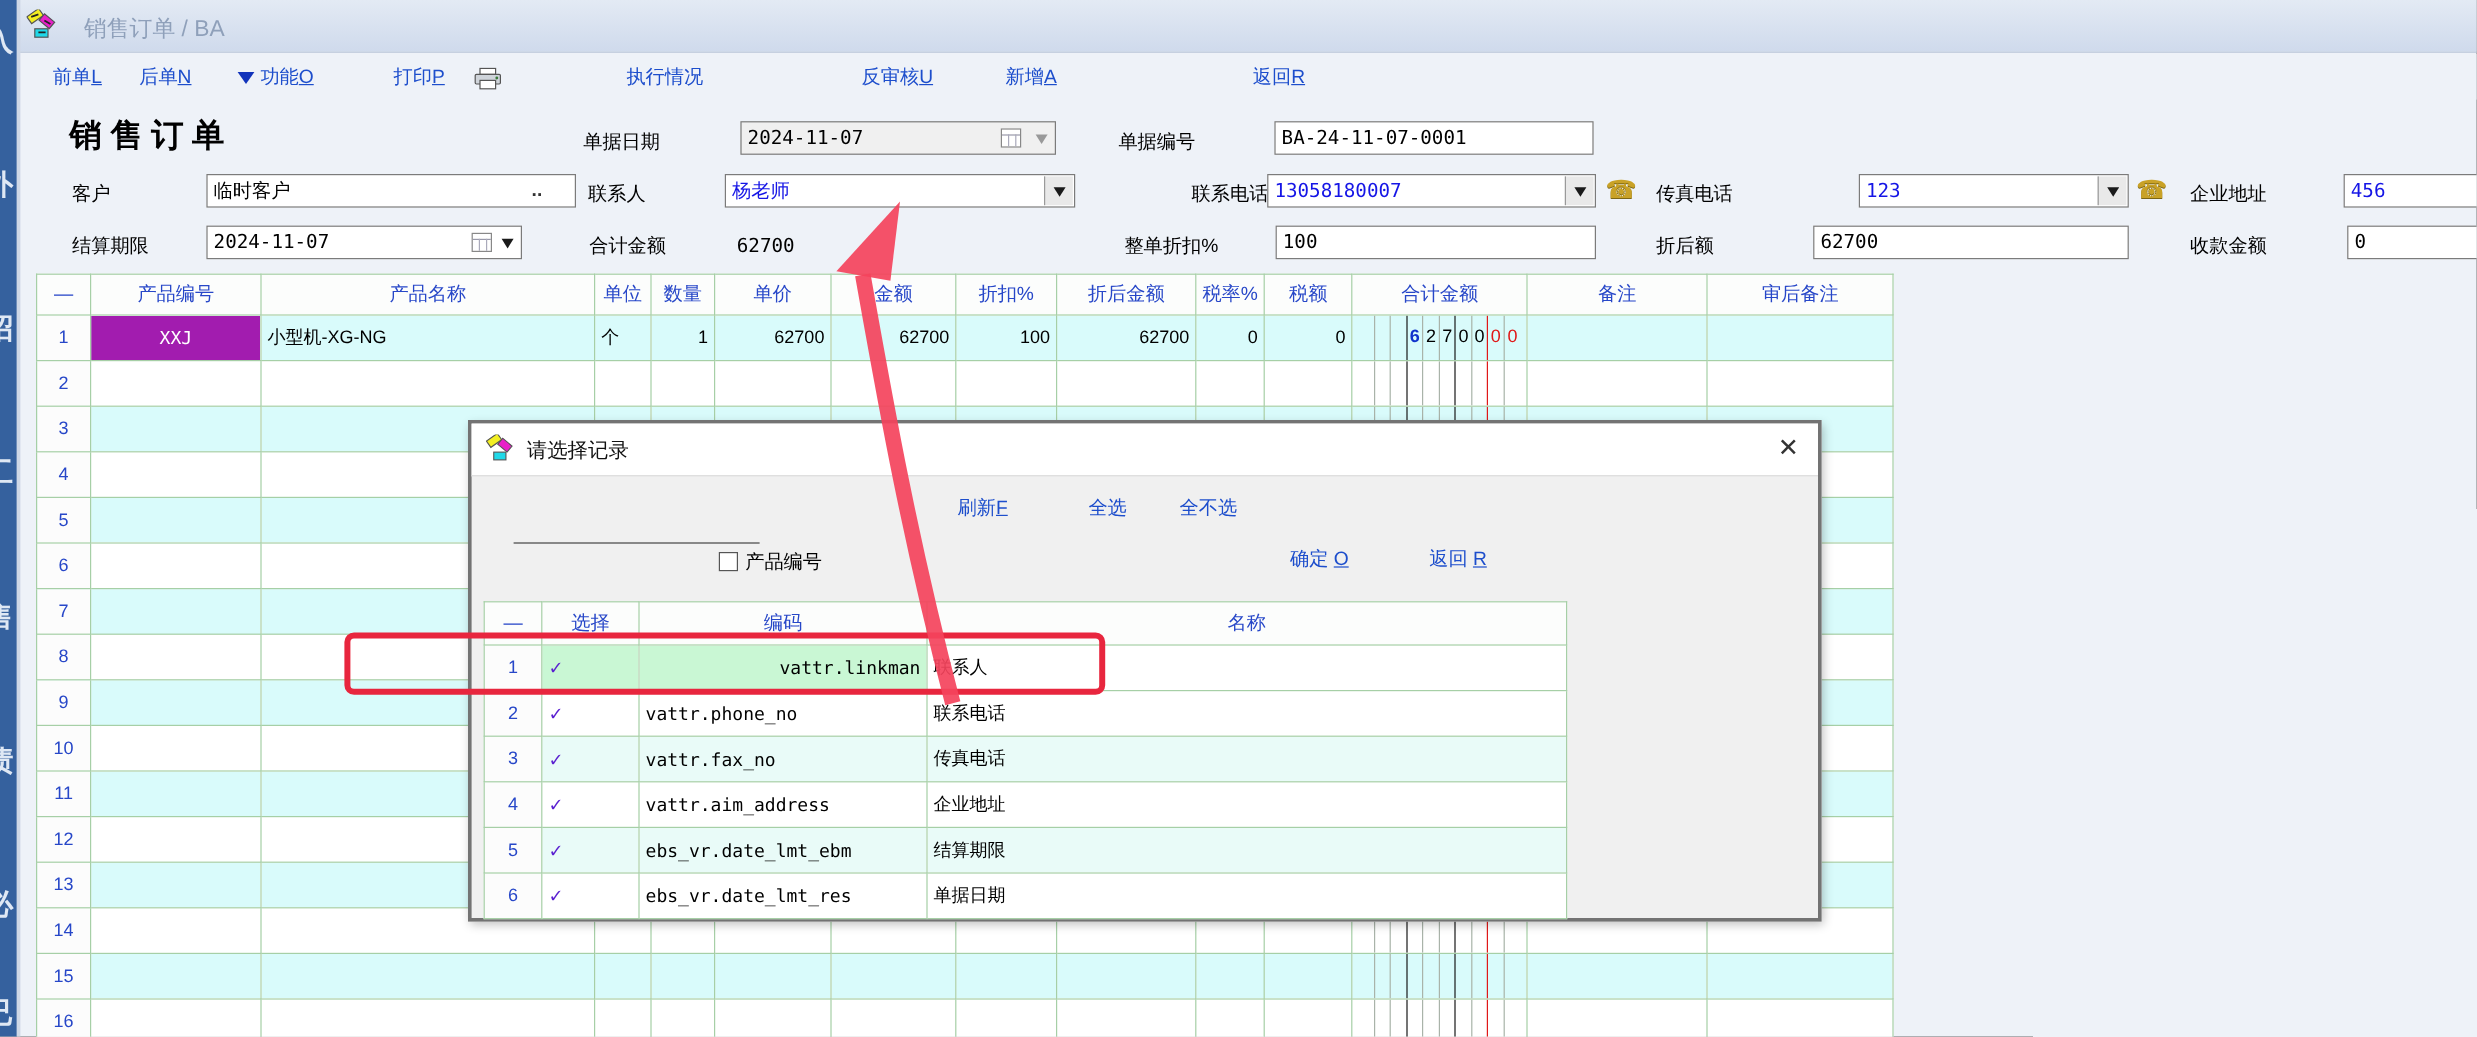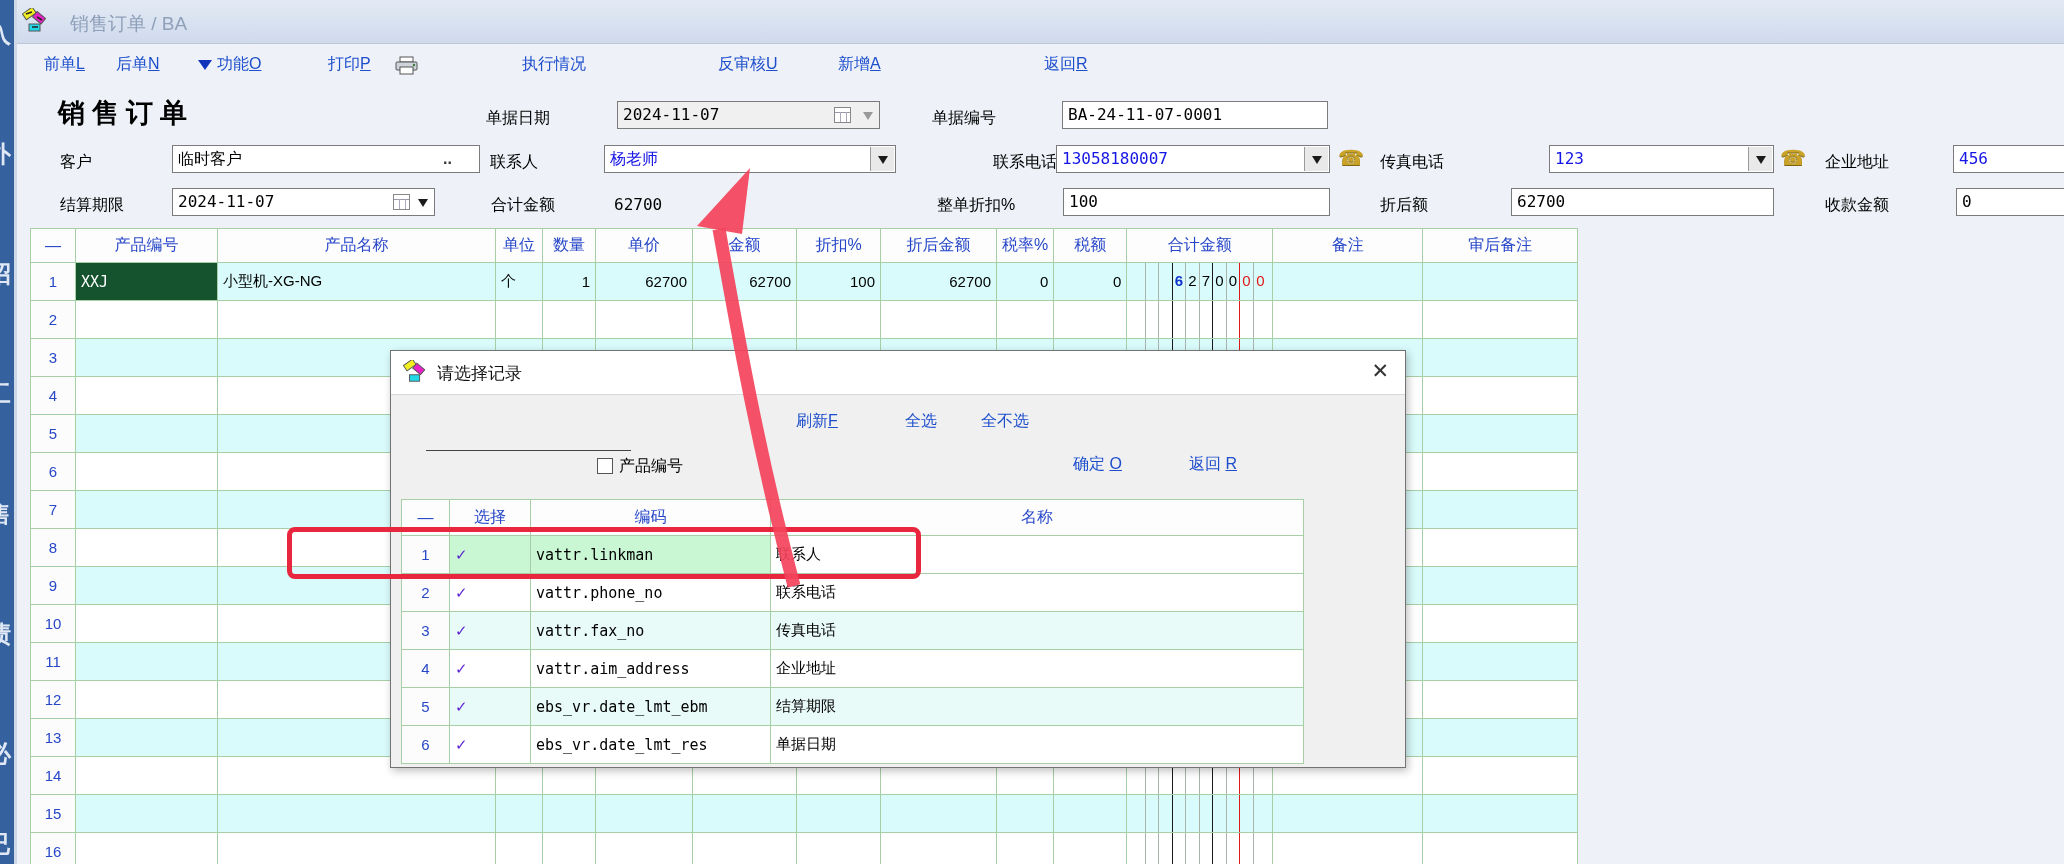--- a/index.html
+++ b/index.html
@@ -47,48 +47,48 @@
   table.grid th{color:#2747c8;background:#fcfdfc;text-align:center;font-size:16px;}
   th.pink{background:#f7def0;color:#b03070;}
   #ptable{position:absolute;left:30px;top:228px;}
   #ptable thead tr{height:34px;}
   #ptable tbody tr{height:38px;}
   #ptable tbody tr:nth-child(odd){background:#d9fbfb;}
   #ptable tbody tr:nth-child(even){background:#fff;}
   td.rn{background:#fcfcfc;color:#2747c8;text-align:center;}
   td.tl{text-align:left;}
   td.nr{text-align:right;}
-  td.sel{background:#14532d;color:#fff;font-family:"DejaVu Sans Mono",monospace;}
+  td.sel{background:#a21caf;color:#fff;font-family:"DejaVu Sans Mono",monospace;text-align:center;}
   td.dgtd{padding:0;}
   .dgwrap{display:flex;height:37px;}
   .dgc{width:13.5px;flex:0 0 13.5px;border-right:1px solid #a9b3a9;text-align:center;
     font-size:15px;line-height:36px;color:#000;}
   .dgc:last-child{border-right:none;}
   .dgc.bk{border-right-color:#1a1a1a;}
   .dgc.rd{border-right-color:#e01818;}
   .c-blue{color:#1133cc;font-weight:bold;}
   .c-red{color:#e01818;}
   
-  #modal{position:absolute;left:390px;top:350px;width:1016px;height:418px;background:#f0f0f0;
-    border:1px solid #737373;box-shadow:2px 3px 8px rgba(0,0,0,.25);z-index:20;padding-left:10px;}
+  #modal{position:absolute;left:390px;top:350px;width:1128px;height:418px;background:#f0f0f0;
+    border:3px solid #737373;box-shadow:2px 3px 8px rgba(0,0,0,.25);z-index:20;padding-left:10px;}
   #modal-titlebar{position:absolute;left:0;top:0;right:0;height:44px;background:#fff;border-bottom:1px solid #d8d8d8;}
   #modal-title{position:absolute;left:46px;top:11px;font-size:17px;color:#111;}
   #modal-close{position:absolute;right:16px;top:8px;font-size:21px;color:#333;cursor:pointer;}
   .mlink{position:absolute;font-size:16px;color:#1d4ecc;cursor:pointer;white-space:nowrap;}
   .mlink .mn{text-decoration:underline;}
   #modal-filter{position:absolute;left:35px;top:78px;width:205px;height:22px;background:transparent;
     border:none;border-bottom:1px solid #444;font-size:15px;}
   .cbx{position:absolute;width:16px;height:16px;background:#fff;border:1px solid #555;}
   #mtable{position:absolute;left:10px;top:148px;}
   #mtable thead tr{height:36px;}
   #mtable tbody tr{height:38px;}
   #mtable tbody tr:nth-child(odd){background:#e9fbf8;}
   #mtable tbody tr:nth-child(even){background:#fff;}
   #mtable tbody tr.hlrow{background:#fff;}
-  td.hl{background:#c9f7d4;}
+  td.hl{background:#c9f7d4;text-align:right;}
   td.chk{color:#5a1fd0;font-size:24px;font-weight:bold;text-align:left;padding-left:10px;}
   td.code{font-family:"DejaVu Sans Mono",monospace;font-size:15px;padding-left:10px;}
   
   #redbox{position:absolute;left:287px;top:527px;width:634px;height:52px;border:5px solid #e8263e;
     border-radius:8px;z-index:30;}
   #arrowsvg{position:absolute;left:0;top:0;z-index:31;pointer-events:none;}
 </style>
 </head>
 <body>
 

